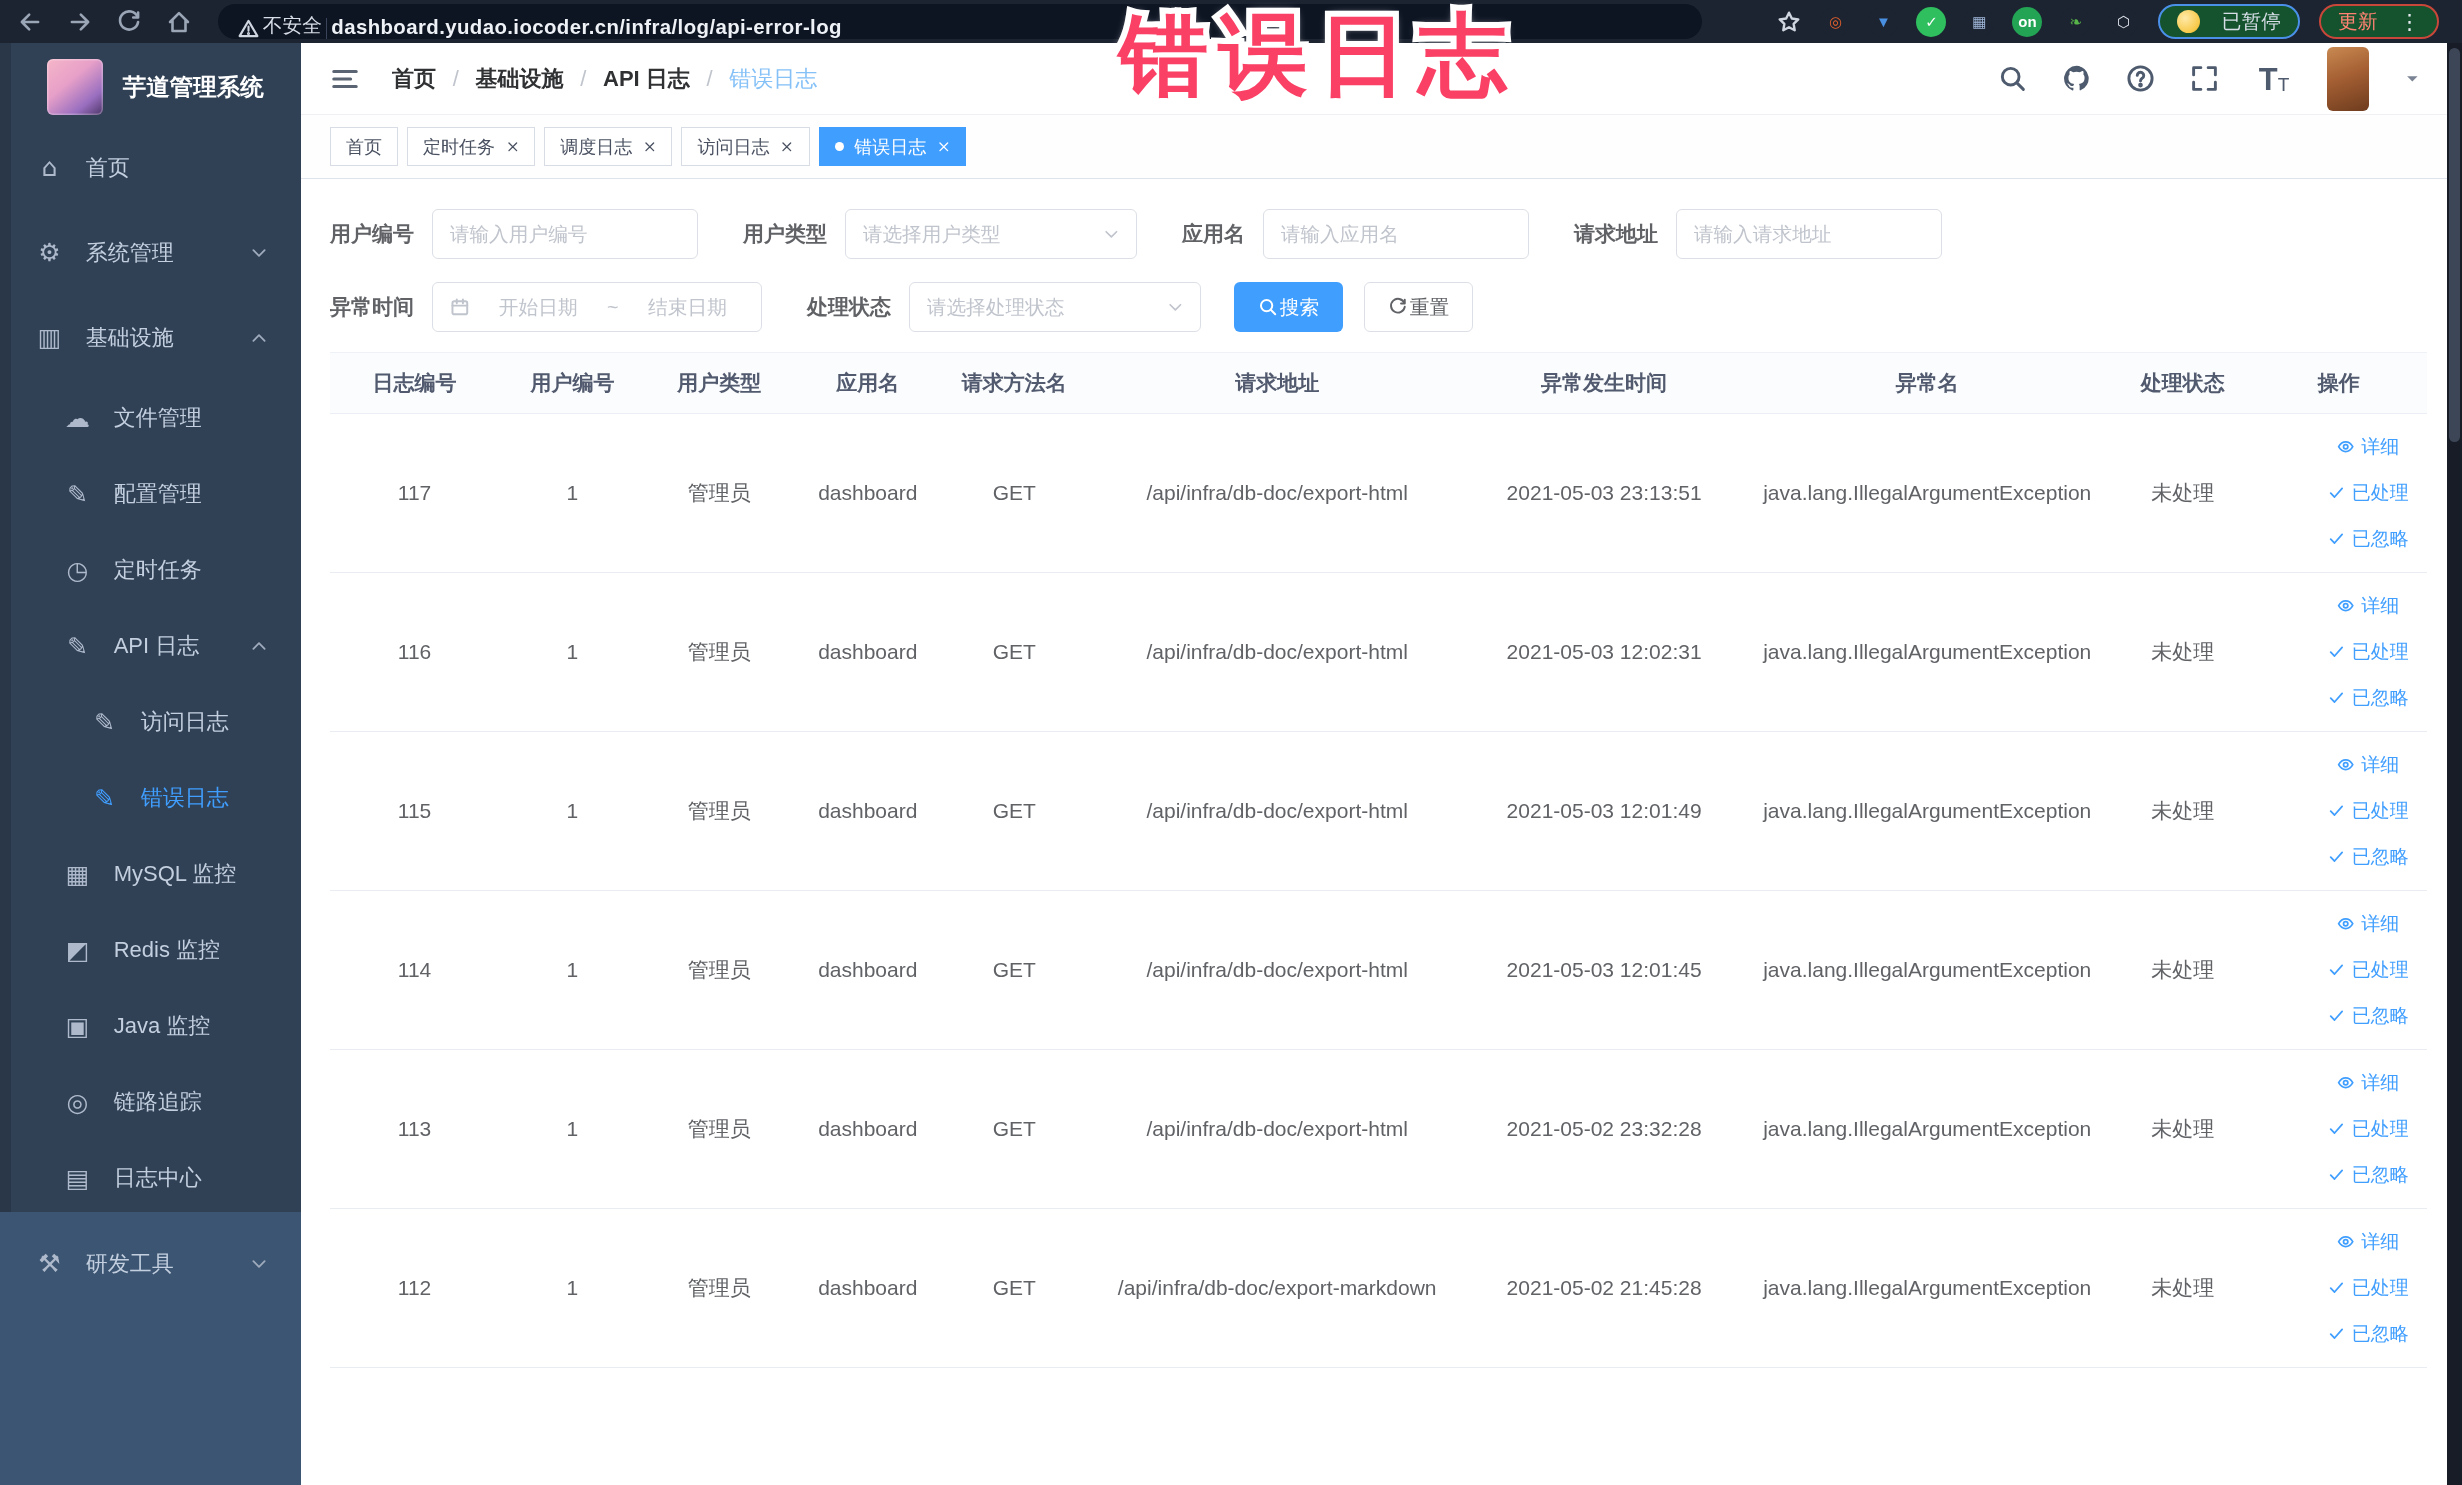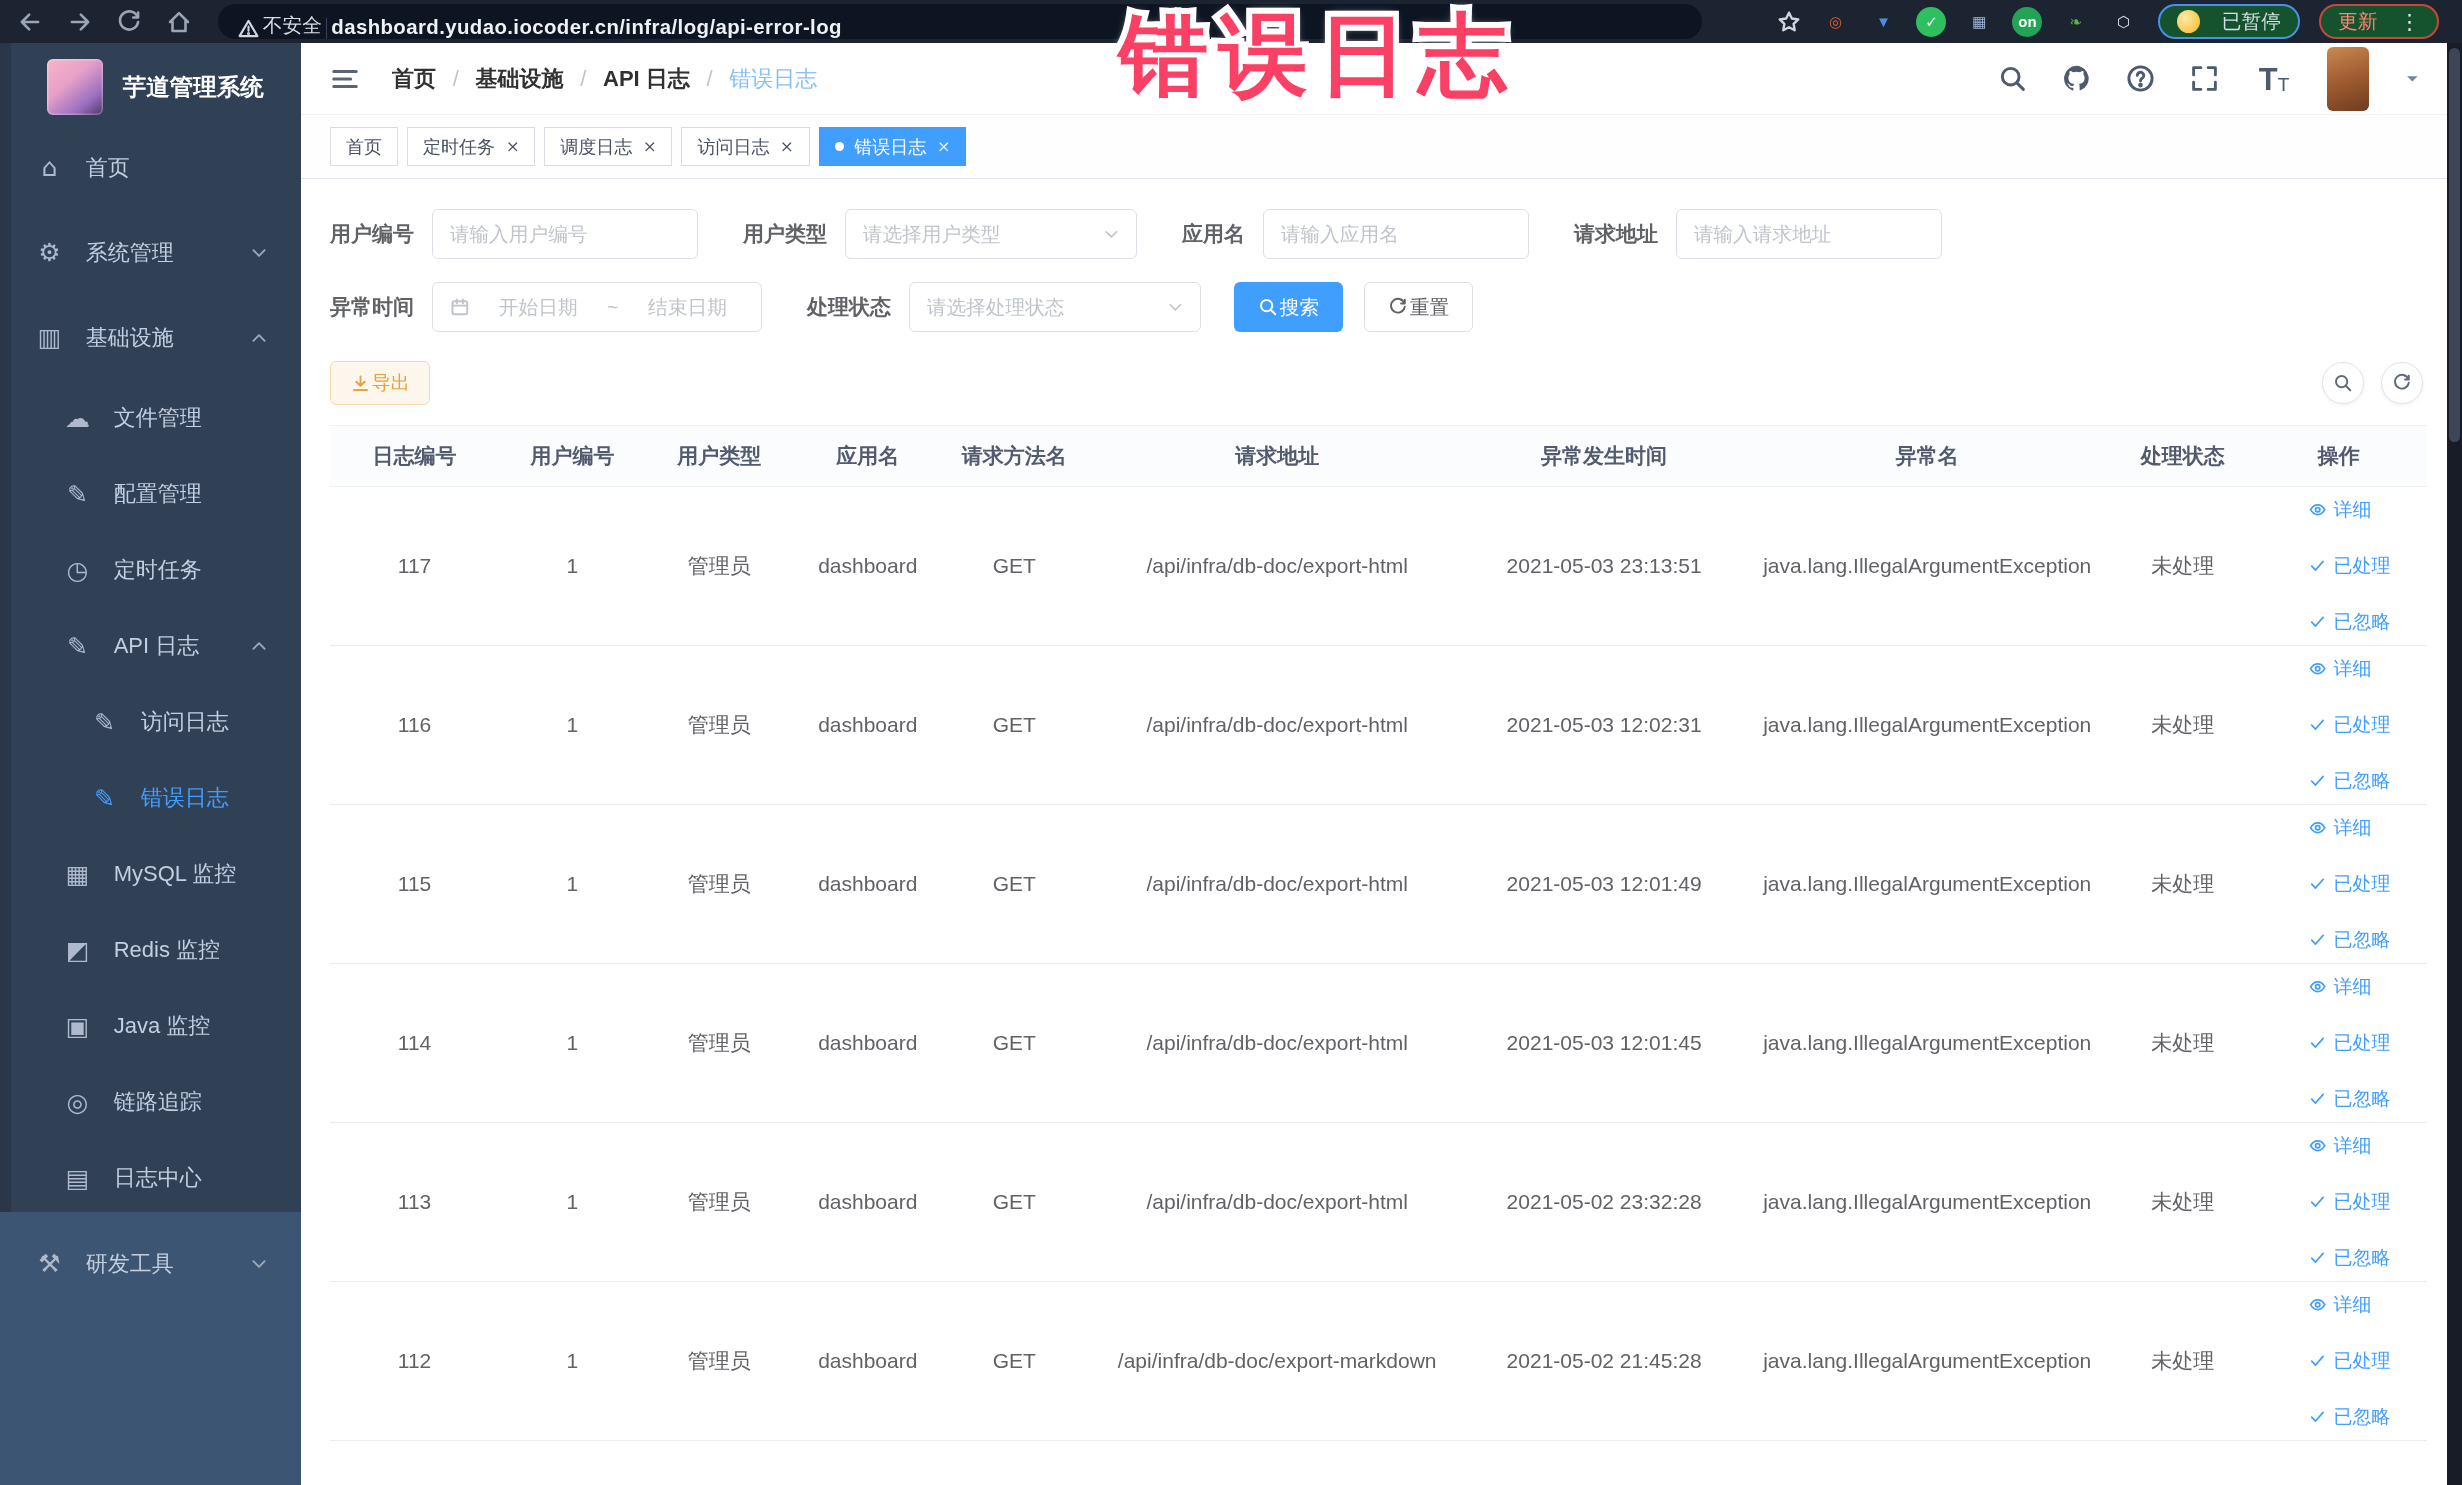--- a/index.html
+++ b/index.html
@@ -126,22 +126,22 @@
     background:#fff; color:#5f6b7a; display:flex; align-items:center; justify-content:center;
     font-size:19.7px; box-shadow:0 1.5px 4.5px rgba(0,0,0,.06); cursor:pointer; }
 
   
   .table { margin-top:19.7px; border-top:0.8px solid #eef1f5; }
   .thead { display:flex; align-items:center; height:61px; border-bottom:0.8px solid #ebeef5;
     background:#fbfcfd; font-size:21px; font-weight:bold; color:#515a6e; }
   .tr { display:flex; align-items:center; height:159px; border-bottom:0.8px solid #e9edf2;
     font-size:21px; color:#606266; }
   .cell { text-align:center; overflow:hidden; white-space:nowrap; }
-  .cell.actions-col { display:flex; flex-direction:column; align-items:flex-start;
-    gap:30px; padding-left:59px; text-align:left; }
+  .cell.actions-col { display:flex; flex-direction:column; align-items:center;
+    gap:20px; padding-left:59px; text-align:left; }
   .act-link { color:#409eff; font-size:19px; display:flex; align-items:center; gap:6.8px;
     cursor:pointer; white-space:nowrap; }
   .act-link .svgi { font-size:17.4px; }
 </style>
 </head>
 <body>
 
 <div class="browser-bar">
   <span class="nav-ic svgi">
       <svg viewBox="0 0 16 16">
@@ -456,44 +456,20 @@
         <span class="svgi">
             <svg viewBox="0 0 16 16">
               <path d="M13.2 4.8A5.6 5.6 0 1 0 13.6 8"></path>
               <path d="M13.6 2.2v3h-3"></path>
             </svg>
           </span>
         <span>重置</span>
       </div>
     </div>
 
-    <div class="toolbar">
-      <div class="btn btn-export">
-        <span class="svgi">
-            <svg viewBox="0 0 16 16">
-              <path d="M8 2v8M4.5 6.5L8 10l3.5-3.5M2.5 13.5h11"></path>
-            </svg>
-          </span>
-        <span>导出</span>
-      </div>
-      <div class="round-btns">
-        <div class="round-btn svgi">
-            <svg viewBox="0 0 16 16">
-              <circle cx="7" cy="7" r="4.6"></circle>
-              <path d="M10.4 10.4L14 14"></path>
-            </svg>
-          </div>
-        <div class="round-btn svgi">
-            <svg viewBox="0 0 16 16">
-              <path d="M13.2 4.8A5.6 5.6 0 1 0 13.6 8"></path>
-              <path d="M13.6 2.2v3h-3"></path>
-            </svg>
-          </div>
-      </div>
-    </div>
 
     <div class="table">
       <div class="thead" id="thead">
           <div class="cell" style="width: 8.06%;">日志编号</div>
           <div class="cell" style="width: 7%;">用户编号</div>
           <div class="cell" style="width: 7%;">用户类型</div>
           <div class="cell" style="width: 7.17%;">应用名</div>
           <div class="cell" style="width: 6.8%;">请求方法名</div>
           <div class="cell" style="width: 18.28%;">请求地址</div>
           <div class="cell" style="width: 12.9%;">异常发生时间</div>

